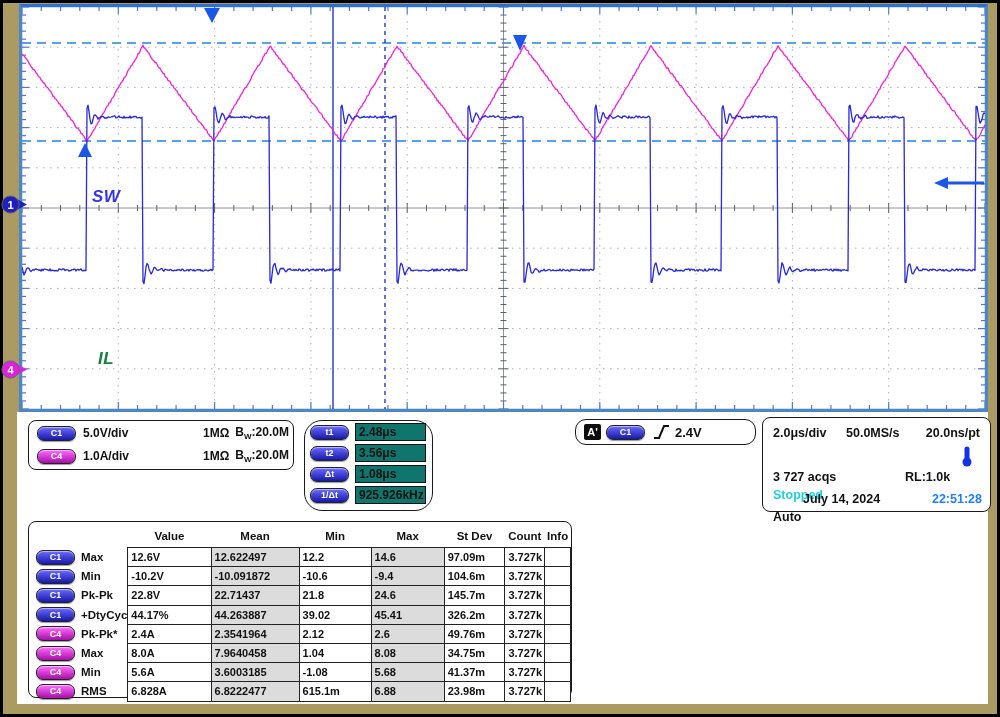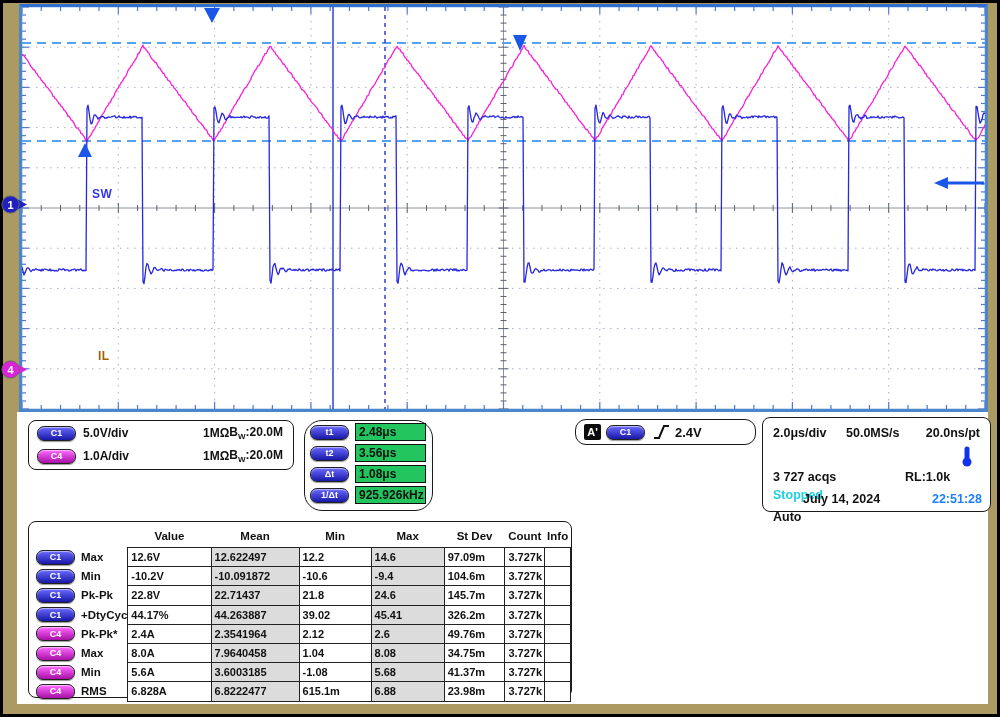--- a/index.html
+++ b/index.html
@@ -3,42 +3,42 @@
 <meta charset="utf-8">
 <style>
   html,body{margin:0;padding:0;}
   body{width:1000px;height:717px;background:#000;position:relative;overflow:hidden;
        font-family:"Liberation Sans", sans-serif;font-weight:bold;-webkit-font-smoothing:antialiased;}
   .bezel{position:absolute;left:3px;top:3px;width:994px;height:711px;background:#ab9a62;}
   .lower{position:absolute;left:17px;top:412px;width:971px;height:292px;background:#ffffff;}
   .plot{position:absolute;left:19px;top:4px;width:963px;height:402px;background:#ffffff;
         border:3px solid #4a86c8;border-top-color:#2f6fd2;box-shadow:inset 0 0 0 1px #cfe0f2;}
   .plot svg{position:absolute;left:0;top:0;}
-  .wave-label{position:absolute;font-size:12px;letter-spacing:.5px;}
+  .wave-label{position:absolute;font-size:17px;letter-spacing:.5px;font-style:italic;}
   .wave-label.sw{left:70px;top:180px;color:#3434ee;}
-  .wave-label.il{left:76px;top:342px;color:#a16207;}
+  .wave-label.il{left:76px;top:342px;color:#15803d;}
   .ch-badge{position:absolute;width:30px;height:19px;}
   .panel{position:absolute;background:#fff;border:1.5px solid #1a1a1a;border-radius:8px;}
   .pill{display:inline-flex;align-items:center;justify-content:center;min-width:37px;height:13px;
         border-radius:7px;border:1px solid #222;color:#fff;font-size:9px;font-weight:bold;
         box-shadow:inset 0 1px 1px rgba(255,255,255,.55), 0 1px 1px rgba(0,0,0,.4);}
   .pill.c1{background:linear-gradient(#6a6aff,#1818a8);}
   .pill.c4{background:linear-gradient(#ff6aff,#a810a8);}
   
   .ch-box{left:28px;top:420px;width:264px;height:48px;}
   .ch-row{display:flex;align-items:center;height:22px;margin:1px 0 0 8px;font-size:12px;color:#111;}
   .ch-row .scale{margin-left:7px;width:82px;}
   .ch-row .imp{margin-left:38px;}
-  .ch-row .bw{}
+  .ch-row .bw{margin-left:6px;}
   sub.bw-sub{font-size:8px;}
   
   .cur-box{left:304px;top:420px;width:127px;height:89px;border-radius:18px;}
   .cur-row{display:flex;align-items:center;height:20px;margin:1px 0 0 5px;}
   .cur-val{margin-left:6px;width:66px;height:16px;border:1.5px solid #111;font-size:12px;
-           color:#111;padding:0 0 0 3px;display:flex;align-items:center;background:#22c55e;}
+           color:#111;padding:0 0 0 3px;display:flex;align-items:center;background:#0f766e;}
   
   .trig-box{left:575px;top:419px;width:181px;height:26px;border-radius:11px;display:flex;align-items:center;padding-left:8px;box-sizing:border-box;}
   .abadge{width:17px;height:16px;background:#0c0c0c;color:#fff;font-size:11px;border-radius:2px;
           display:flex;align-items:center;justify-content:center;}
   .trig-box .pill{margin-left:5px;}
   .slope-icon{margin-left:7px;}
   .trig-level{margin-left:4px;font-size:13px;color:#111;}
   
   .acq-box{left:762px;top:417px;width:227px;height:93px;font-size:12.5px;color:#111;}
   .acq-box .r{position:absolute;left:10px;white-space:nowrap;}

